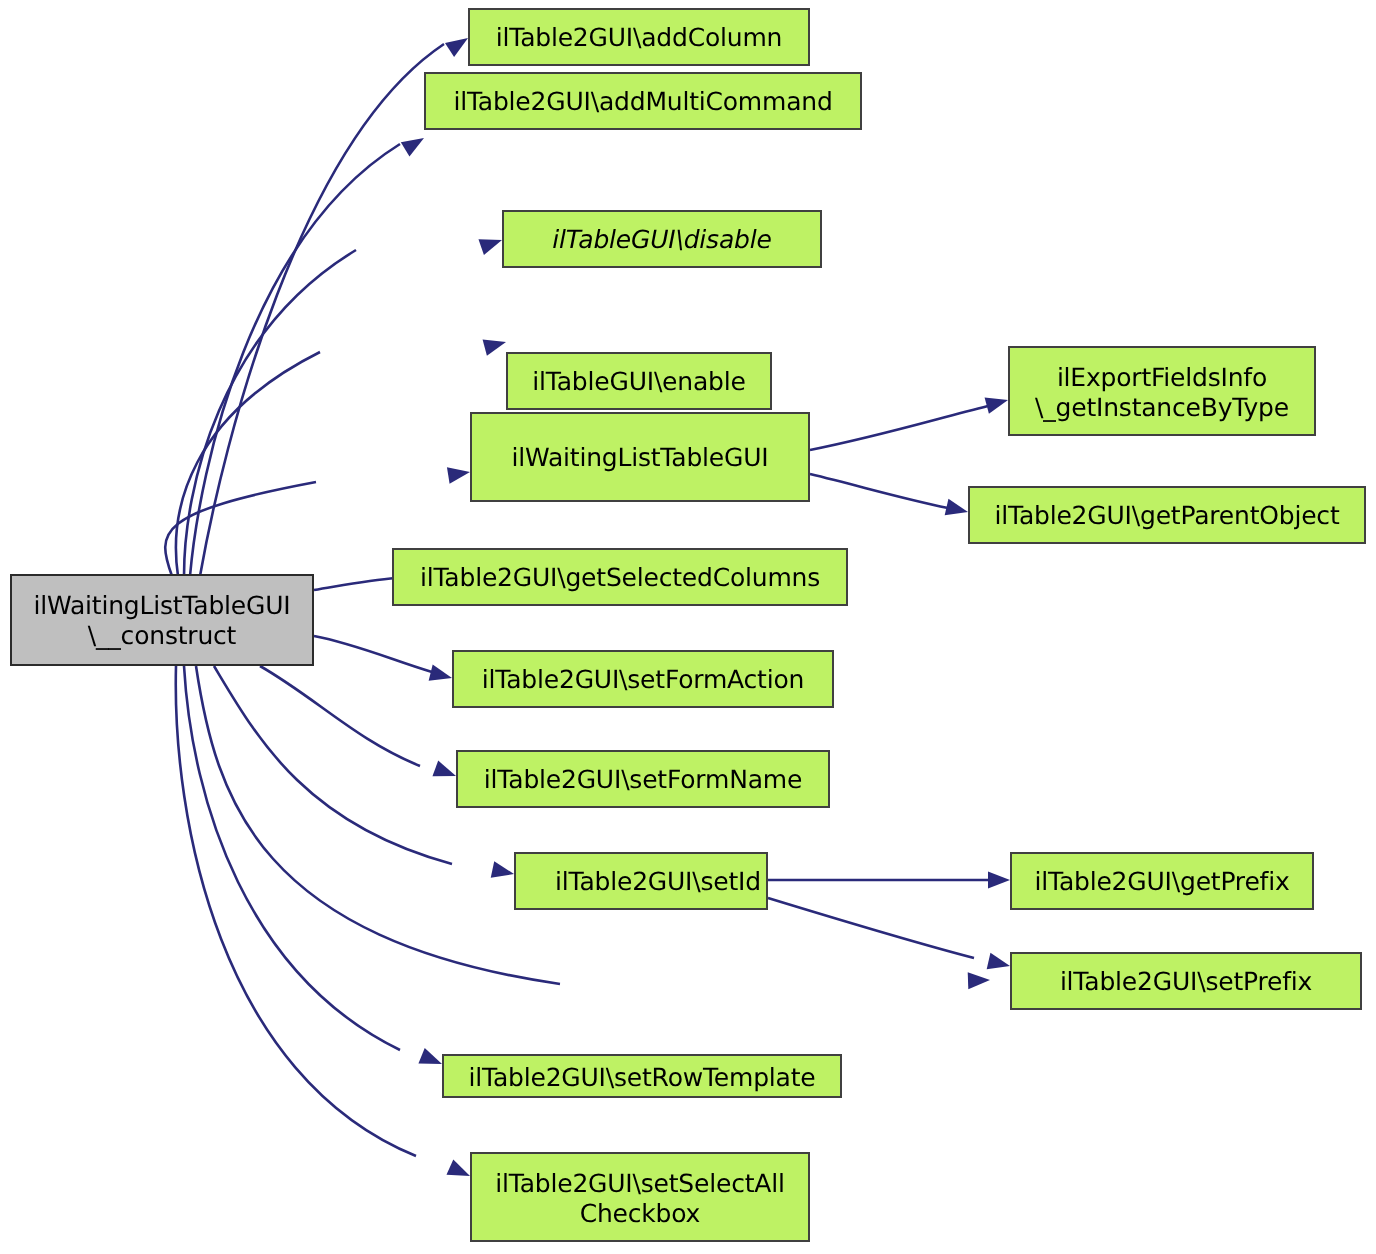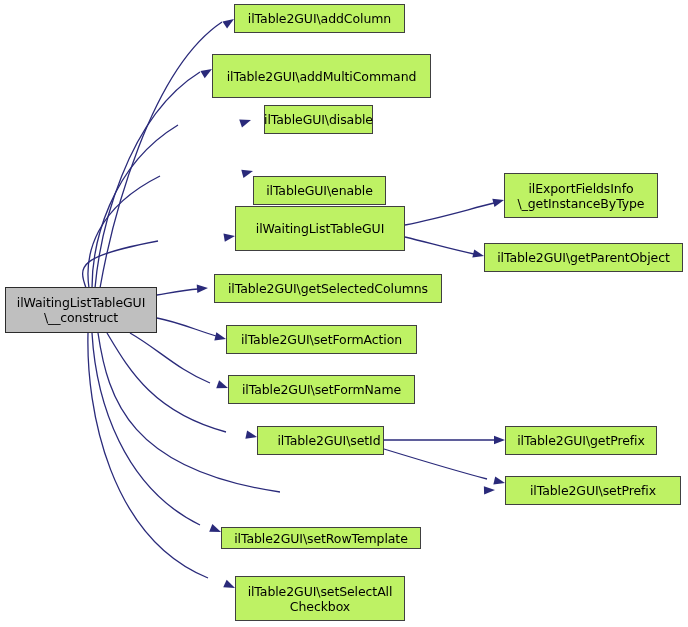--- a/index.html
+++ b/index.html
@@ -88,25 +88,25 @@
       <polygon points="0,0 -11,-4.2 -11,4.2" class="arrow-head" transform="translate(484,256) rotate(13)"></polygon>
       <path d="M 384,440 C 420,440 460,440 495,440" class="edge-path"></path>
       <polygon points="0,0 -11,-4.2 -11,4.2" class="arrow-head" transform="translate(505,440) rotate(0)"></polygon>
       <path d="M 384,449 C 420,460 460,472 487,479" class="edge-path"></path>
       <polygon points="0,0 -11,-4.2 -11,4.2" class="arrow-head" transform="translate(505,483) rotate(13)"></polygon>
     </svg>
 
   <div id="node-layer">
       <div class="node root" style="left: 5px; top: 287px; width: 152px; height: 46px;"><div style="display: block;"><span>ilWaitingListTableGUI</span><br><span>\__construct</span></div></div>
       <div class="node" style="left: 234px; top: 4px; width: 171px; height: 29px;"><span>ilTable2GUI\addColumn</span></div>
-      <div class="node" style="left: 212px; top: 54px; width: 219px; height: 44px;"><span>ilTable2GUI\addMultiCommand</span></div>
-      <div class="node" style="left: 264px; top: 105px; width: 109px; height: 29px;"><span>ilTableGUI\disable</span></div>
+      <div class="node" style="left: 212px; top: 36px; width: 219px; height: 29px;"><span>ilTable2GUI\addMultiCommand</span></div>
+      <div class="node" style="left: 251px; top: 105px; width: 160px; height: 29px; font-style: italic;"><span>ilTableGUI\disable</span></div>
       <div class="node" style="left: 253px; top: 156px; width: 133px; height: 29px; margin-top: 20px;"><span>ilTableGUI\enable</span></div>
       <div class="node" style="left: 235px; top: 206px; width: 170px; height: 45px;"><div style="display: block;"><span>ilWaitingListTableGUI</span><br></div></div>
-      <div class="node" style="left: 214px; top: 274px; width: 228px; height: 29px;"><span>ilTable2GUI\getSelectedColumns</span></div>
+      <div class="node" style="left: 196px; top: 274px; width: 228px; height: 29px;"><span>ilTable2GUI\getSelectedColumns</span></div>
       <div class="node" style="left: 226px; top: 325px; width: 191px; height: 29px;"><span>ilTable2GUI\setFormAction</span></div>
       <div class="node" style="left: 228px; top: 375px; width: 187px; height: 29px;"><span>ilTable2GUI\setFormName</span></div>
       <div class="node" style="left: 257px; top: 426px; width: 127px; height: 29px; padding-left: 17px;"><span>ilTable2GUI\setId</span></div>
       <div class="node" style="left: 221px; top: 527px; width: 200px; height: 22px;"><span>ilTable2GUI\setRowTemplate</span></div>
       <div class="node" style="left: 235px; top: 576px; width: 170px; height: 45px;"><div style="display: block;"><span>ilTable2GUI\setSelectAll</span><br><span>Checkbox</span></div></div>
       <div class="node" style="left: 504px; top: 173px; width: 154px; height: 45px;"><div style="display: block;"><span>ilExportFieldsInfo</span><br><span>\_getInstanceByType</span></div></div>
       <div class="node" style="left: 484px; top: 243px; width: 199px; height: 29px;"><span>ilTable2GUI\getParentObject</span></div>
       <div class="node" style="left: 505px; top: 426px; width: 152px; height: 29px;"><span>ilTable2GUI\getPrefix</span></div>
       <div class="node" style="left: 505px; top: 476px; width: 176px; height: 29px;"><span>ilTable2GUI\setPrefix</span></div>
     </div>

